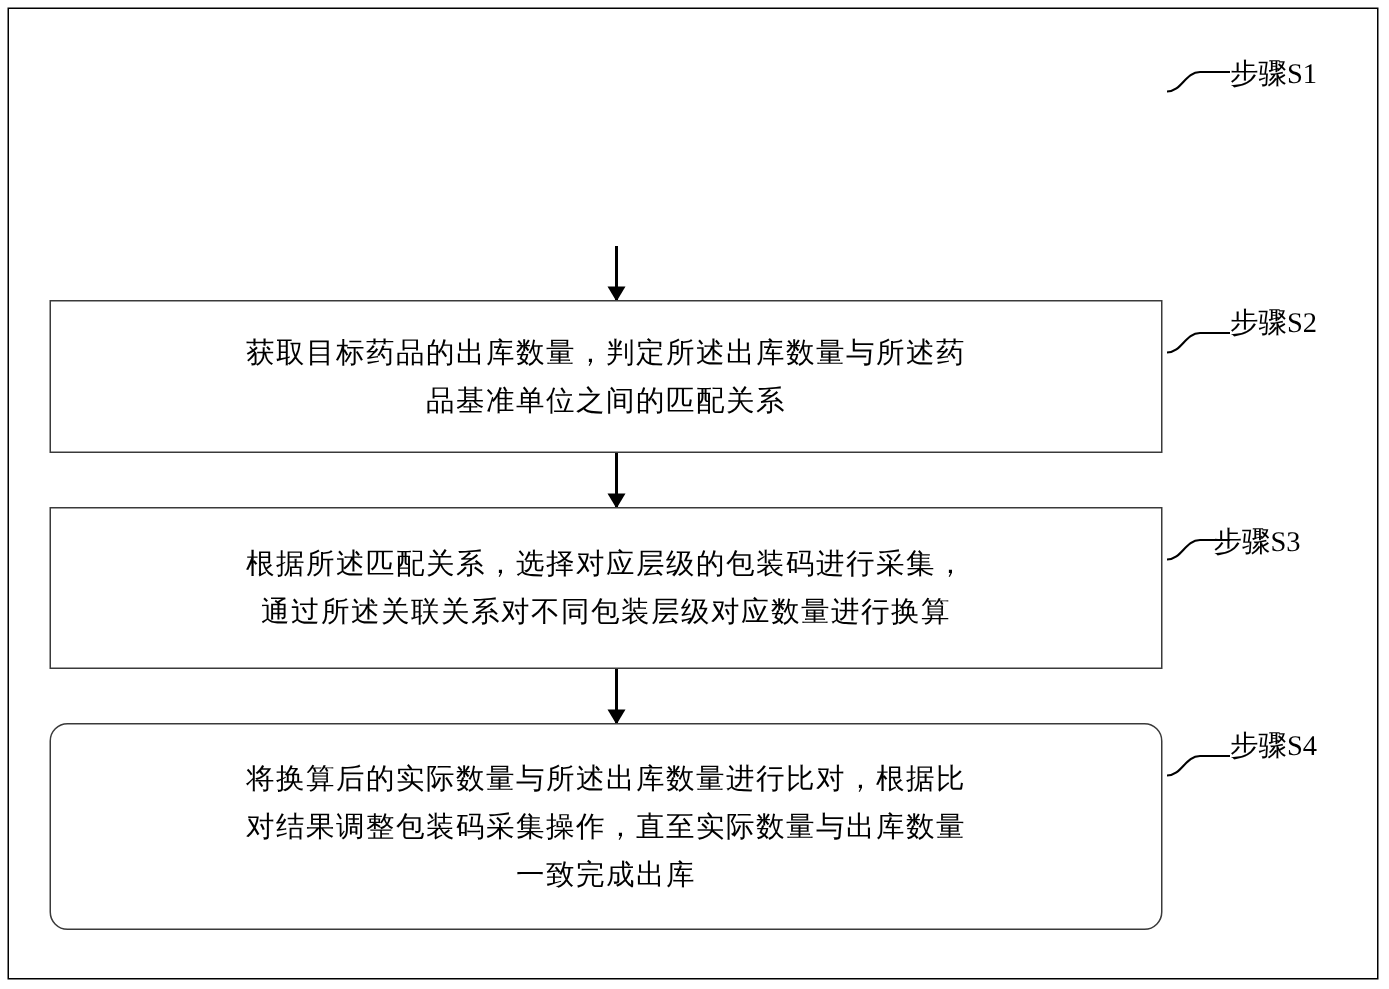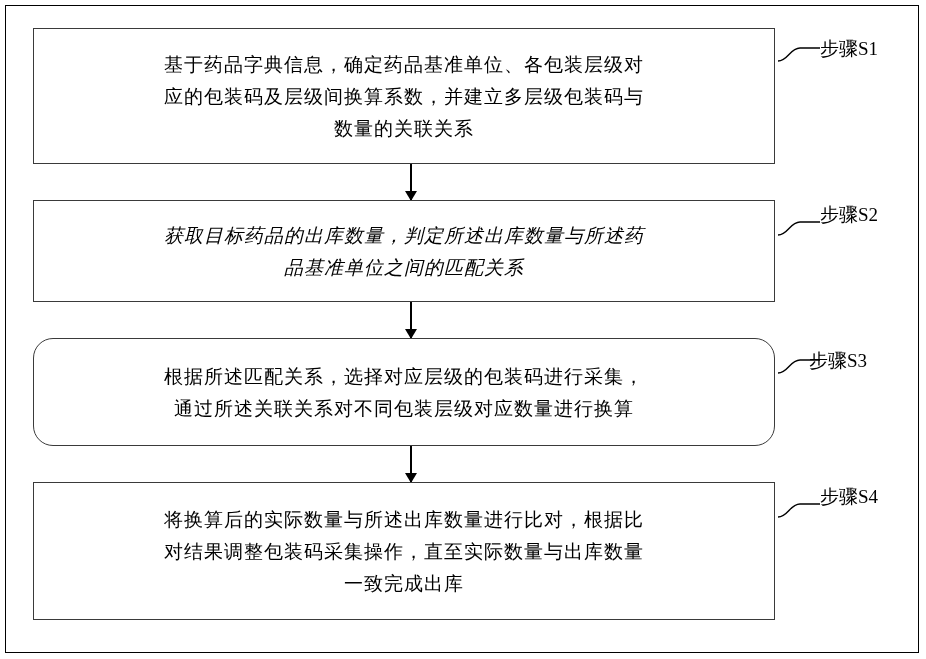--- a/index.html
+++ b/index.html
@@ -76,61 +76,56 @@
   }
   .leader svg { display: block; }
 </style>
 </head>
 <body>
 
 <div id="page">
 
   <div id="outer-frame"></div>
 
-  <div class="step-box" style="left:33px; top:28px; width:742px; height:136px;">
-    <div class="step-text">基于药品字典信息，确定药品基准单位、各包装层级对
-应的包装码及层级间换算系数，并建立多层级包装码与
-数量的关联关系</div>
-  </div>
   <div class="leader" style="left:778px; top:44px;">
     <svg width="42" height="18" viewBox="0 0 42 18">
       <path d="M0,17 C10,17 12,4 22,4 L42,4" fill="none" stroke="#000000" stroke-width="1.4"></path>
     </svg>
   </div>
   <div class="label" style="left:820px; top:36px;">步骤S1</div>
 
   <div class="arrow" style="left:410px; top:164px; height:36px;"></div>
 
-  <div class="step-box" style="left:33px; top:200px; width:742px; height:102px;font-style:italic;">
+  <div class="step-box" style="left:33px; top:200px; width:742px; height:102px;">
     <div class="step-text">获取目标药品的出库数量，判定所述出库数量与所述药
 品基准单位之间的匹配关系</div>
   </div>
   <div class="leader" style="left:778px; top:218px;">
     <svg width="42" height="18" viewBox="0 0 42 18">
       <path d="M0,17 C10,17 12,4 22,4 L42,4" fill="none" stroke="#000000" stroke-width="1.4"></path>
     </svg>
   </div>
   <div class="label" style="left:820px; top:202px;">步骤S2</div>
 
   <div class="arrow" style="left:410px; top:302px; height:36px;"></div>
 
-  <div class="step-box" style="left:33px; top:338px; width:742px; height:108px;border-radius:20px;">
+  <div class="step-box" style="left:33px; top:338px; width:742px; height:108px;">
     <div class="step-text">根据所述匹配关系，选择对应层级的包装码进行采集，
 通过所述关联关系对不同包装层级对应数量进行换算</div>
   </div>
   <div class="leader" style="left:778px; top:356px;">
     <svg width="42" height="18" viewBox="0 0 42 18">
       <path d="M0,17 C10,17 12,4 22,4 L42,4" fill="none" stroke="#000000" stroke-width="1.4"></path>
     </svg>
   </div>
   <div class="label" style="left:809px; top:348px;">步骤S3</div>
 
   <div class="arrow" style="left:410px; top:446px; height:36px;"></div>
 
-  <div class="step-box" style="left:33px; top:482px; width:742px; height:138px;">
+  <div class="step-box" style="left:33px; top:482px; width:742px; height:138px;border-radius:12px;">
     <div class="step-text">将换算后的实际数量与所述出库数量进行比对，根据比
 对结果调整包装码采集操作，直至实际数量与出库数量
 一致完成出库</div>
   </div>
   <div class="leader" style="left:778px; top:500px;">
     <svg width="42" height="18" viewBox="0 0 42 18">
       <path d="M0,17 C10,17 12,4 22,4 L42,4" fill="none" stroke="#000000" stroke-width="1.4"></path>
     </svg>
   </div>
   <div class="label" style="left:820px; top:484px;">步骤S4</div>

